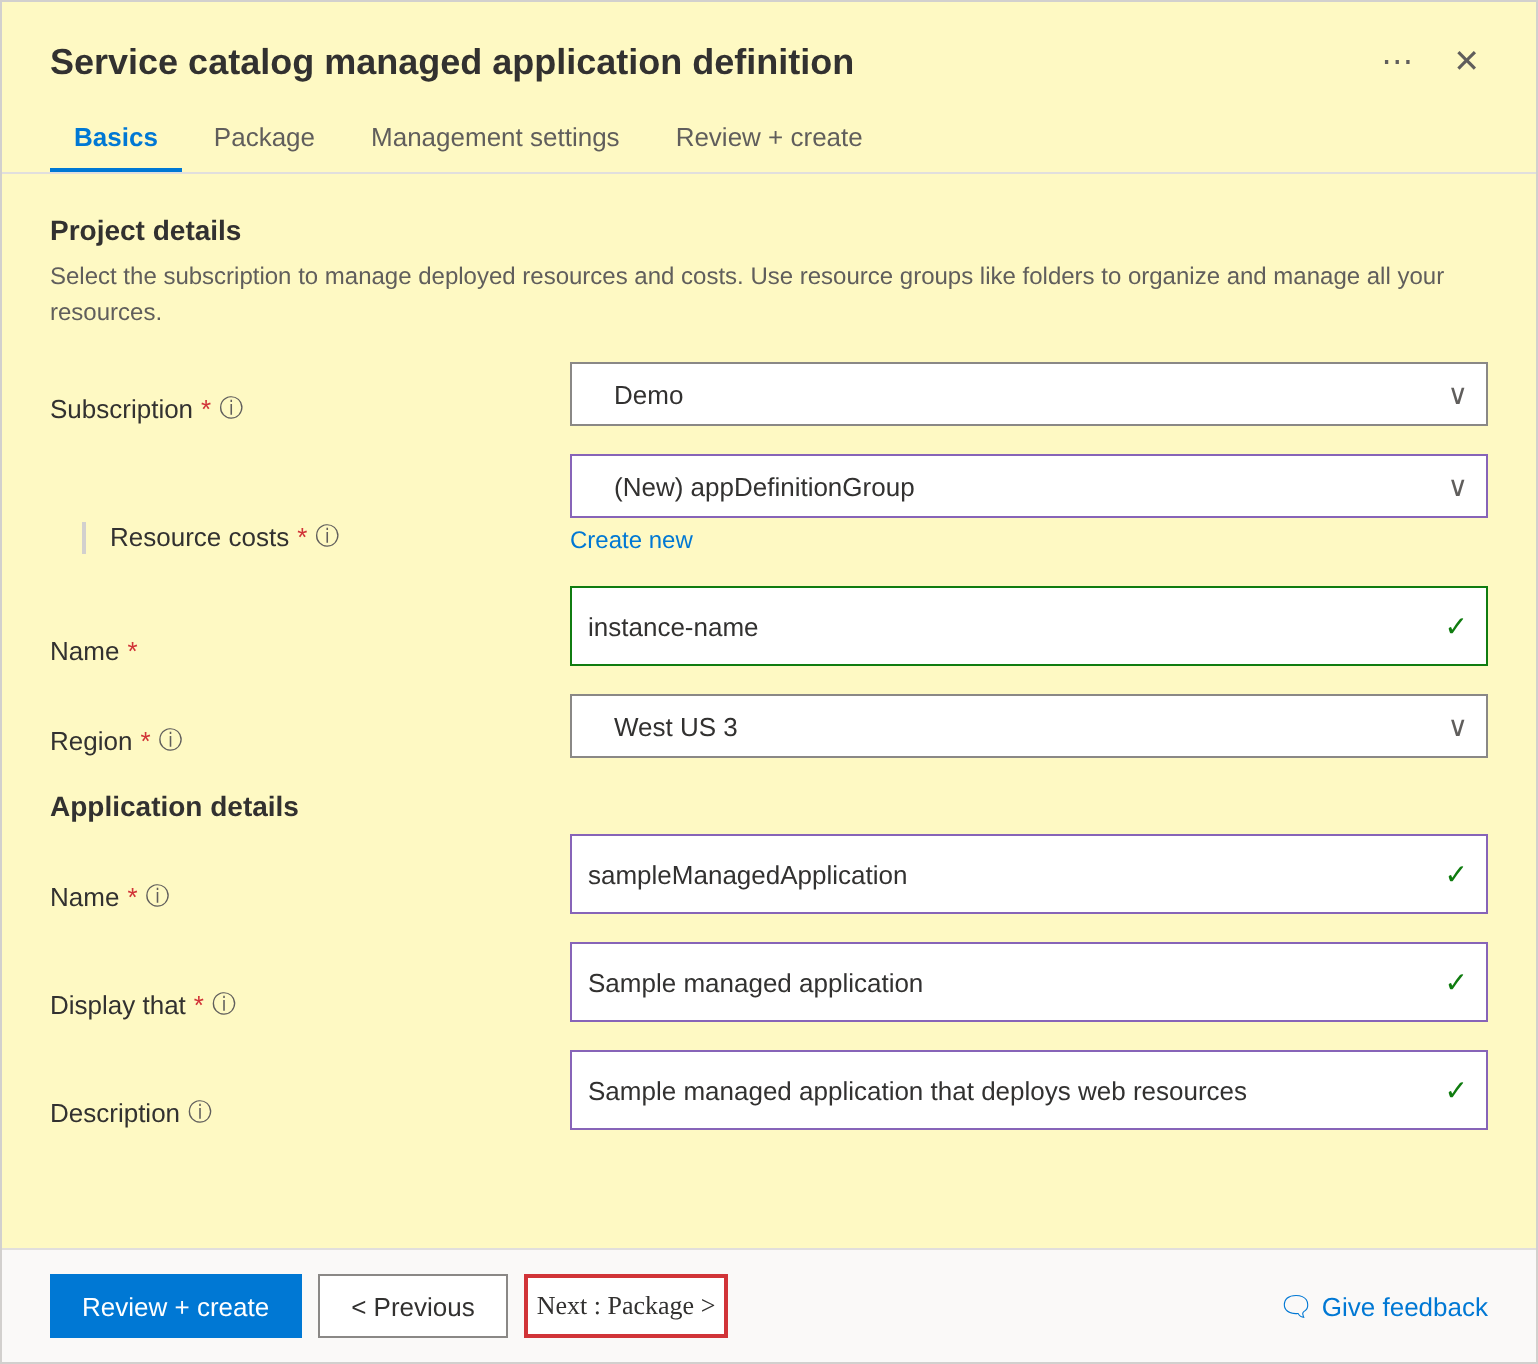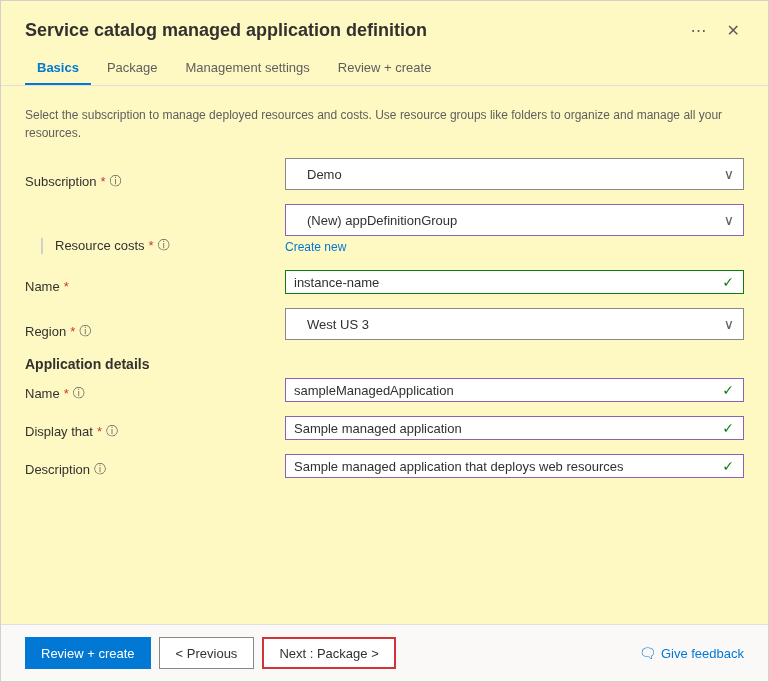--- a/index.html
+++ b/index.html
@@ -139,21 +139,21 @@
       position: absolute;
       right: 10px;
       top: 50%;
       transform: translateY(-50%);
       color: #605e5c;
       pointer-events: none;
       font-size: 14px;
     }
     .form-input {
       width: 100%;
-      height: 24px;
+      height: 40px;
       border: 1px solid #8a8886;
       padding: 4px 32px 4px 8px;
       font-size: 13px;
       color: #323130;
       background: #fff;
       outline: none;
     }
     .input-wrapper {
       position: relative;
       width: 100%;
@@ -209,24 +209,24 @@
       padding: 6px 16px;
       font-size: 13px;
       cursor: pointer;
       font-family: inherit;
       height: 32px;
     }
     .btn-next {
       background: #fff;
       color: #323130;
       border: 2px solid #d13438;
-      padding: 6px 15px;
-      font-size: 13px;
-      cursor: pointer;
-      font-family: Liberation Sans, sans-serif;
+      padding: 6px 4px;
+      font-size: 13px;
+      cursor: pointer;
+      font-family: Liberation Serif, serif;
       height: 32px;
     }
     .footer-right {
       display: flex;
       align-items: center;
       gap: 6px;
     }
     .feedback-link {
       color: #0078d4;
       font-size: 13px;
@@ -272,20 +272,21 @@
       <span>Management settings</span>
     </div>
     <div class="tab">
       <span>Review + create</span>
     </div>
   </div>
 
   <div class="dialog-body">
 
     <div>
+      <div class="section-title">Project details</div>
       <div class="section-description">Select the subscription to manage deployed resources and costs. Use resource groups like folders to organize and manage all your resources.</div>
 
       <div class="form-row">
         <div class="form-label">
           <span>Subscription</span>
           <span class="required">*</span>
           <span class="info-icon" title="Information">ⓘ</span>
         </div>
         <div class="form-control-wrap">
           <div class="select-wrapper">

